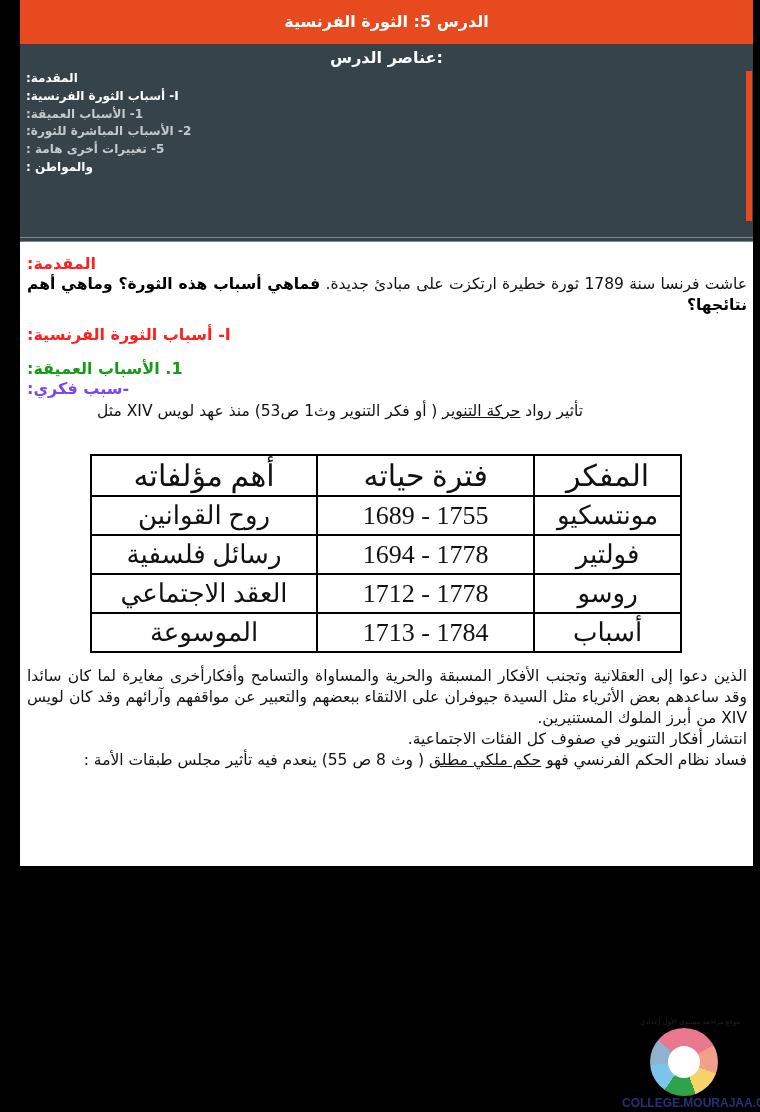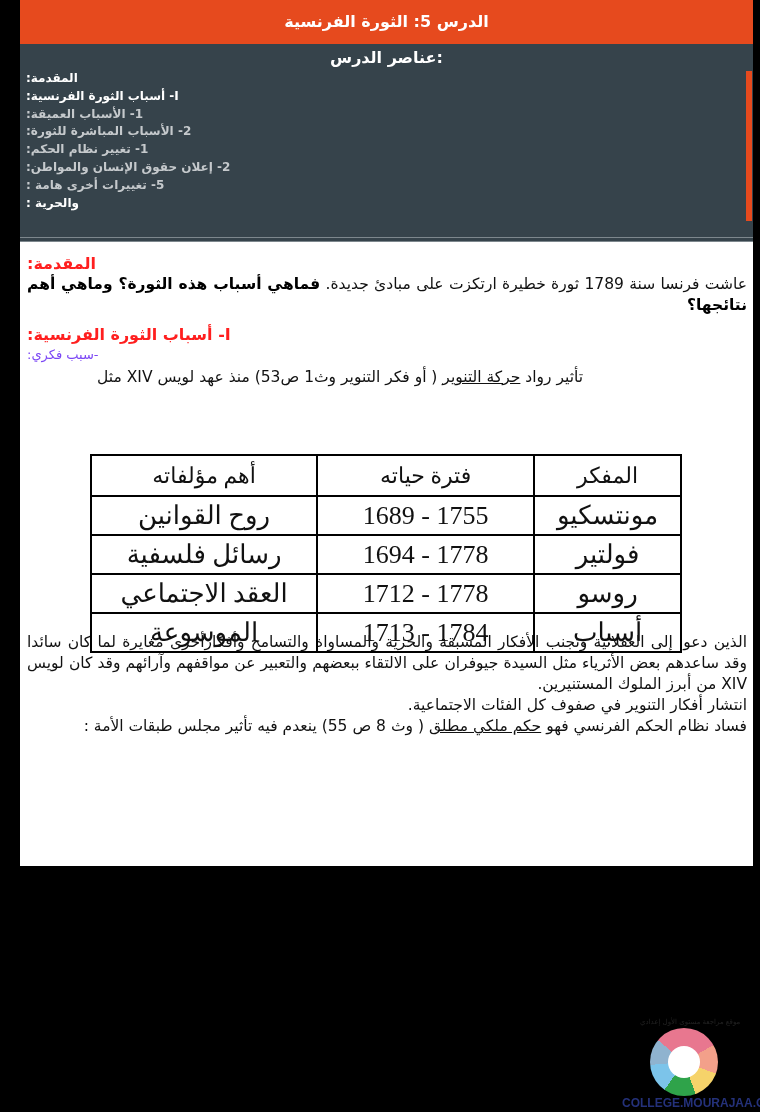--- a/index.html
+++ b/index.html
@@ -27,34 +27,34 @@
   .toc-list .sub { color: #c5c9cc; }
   .toc-scroll {
     position: absolute; left: 726px; top: 27px; width: 6px; height: 150px; background: #e64a1e;
   }
   .toc-bottom {
     height: 3px; border-top: 1px solid #7d878d; border-bottom: 1px solid #7d878d; background: #36434b;
   }
   .content { padding: 10px 6px 0 7px; font-size: 15.5px; color: #111; }
   .h-red { color: #ff1f1f; font-weight: bold; font-size: 16px; line-height: 20px; }
   .h-green { color: #1a9a1a; font-weight: bold; font-size: 16px; line-height: 20px; }
-  .h-purple { color: #7b46f5; font-weight: normal; font-size: 13px; line-height: 20px; }
+  .h-purple { color: #7b46f5; font-weight: bold; font-size: 16px; line-height: 20px; }
   .para { direction: rtl; text-align: justify; text-align-last: right; line-height: 21px; }
   .para b { color: #000; }
   .ul { text-decoration: underline; }
   .left { direction: ltr; text-align: left; }
   table.thinkers {
     position: absolute; left: 70px; top: 454px; width: 592px; border-collapse: collapse;
     font-family: "Liberation Serif", serif; direction: rtl;
   }
   table.thinkers td, table.thinkers th {
     border: 2px solid #000; height: 37px; text-align: center; font-size: 26px; color: #111; font-weight: normal;
     padding: 0;
   }
-  table.thinkers th { height: 39px; font-size: 22px; }
+  table.thinkers th { height: 39px; font-size: 30px; }
   .col-name { width: 146px; }
   .col-years { width: 219px; }
   .col-works { width: 227px; }
   .logo {
     position: absolute; left: 640px; top: 1018px; width: 90px; height: 80px;
   }
   .logo-ring {
     position: absolute; left: 10px; top: 10px; width: 68px; height: 68px; border-radius: 50%;
     background: conic-gradient(#e8778f 0 60deg, #f3a08a 60deg 110deg, #f6d36a 110deg 160deg, #2fa34a 160deg 215deg, #7cc4ea 215deg 265deg, #8fb3cf 265deg 310deg, #e8778f 310deg 360deg);
   }
@@ -76,38 +76,37 @@
     <span>الدرس 5: الثورة الفرنسية</span>
   </div>
 
   <div class="toc">
     <div class="toc-title">عناصر الدرس:</div>
     <div class="toc-list">
       <div class="main"><span dir="rtl">المقدمة:</span></div>
       <div class="main"><span dir="rtl">I- أسباب الثورة الفرنسية:</span></div>
       <div class="sub"><span dir="rtl">1- الأسباب العميقة:</span></div>
       <div class="sub"><span dir="rtl">2- الأسباب المباشرة للثورة:</span></div>
-      <div class="sub"><span dir="rtl">1- تغيير نظام الحكم:</span></div>
-      <div class="sub"><span dir="rtl">2- إعلان حقوق الإنسان والمواطن:</span></div>
       <div class="sub"><span dir="rtl">5- تغييرات أخرى هامة :</span></div>
-      <div class="main"><span dir="rtl">والحرية :</span></div>
+      <div class="main"><span dir="rtl">والمواطن :</span></div>
     </div>
     <div class="toc-scroll"></div>
   </div>
   <div class="toc-bottom"></div>
 
   <div class="content">
     <div class="h-red left" style="margin-top:2px;"><span dir="rtl">المقدمة:</span></div>
     <div class="para">
       <span>عاشت فرنسا سنة 1789 ثورة خطيرة ارتكزت على مبادئ جديدة.</span>
       <b>فماهي أسباب هذه الثورة؟ وماهي أهم نتائجها؟</b>
     </div>
 
     <div class="h-red left" style="margin-top:9px;"><span dir="rtl">I- أسباب الثورة الفرنسية:</span></div>
 
+    <div class="h-green left" style="margin-top:14px;"><span dir="rtl">1. الأسباب العميقة:</span></div>
     <div class="h-purple left"><span dir="rtl">-سبب فكري:</span></div>
 
     <div class="para" style="margin-top:2px; text-align:right; width:556px;">
       <span>تأثير رواد</span>
       <span class="ul">حركة التنوير</span>
       <span>( أو فكر التنوير وث1 ص53) منذ عهد لويس XIV مثل</span>
     </div>
 
     <div style="height:244px;"></div>
 

